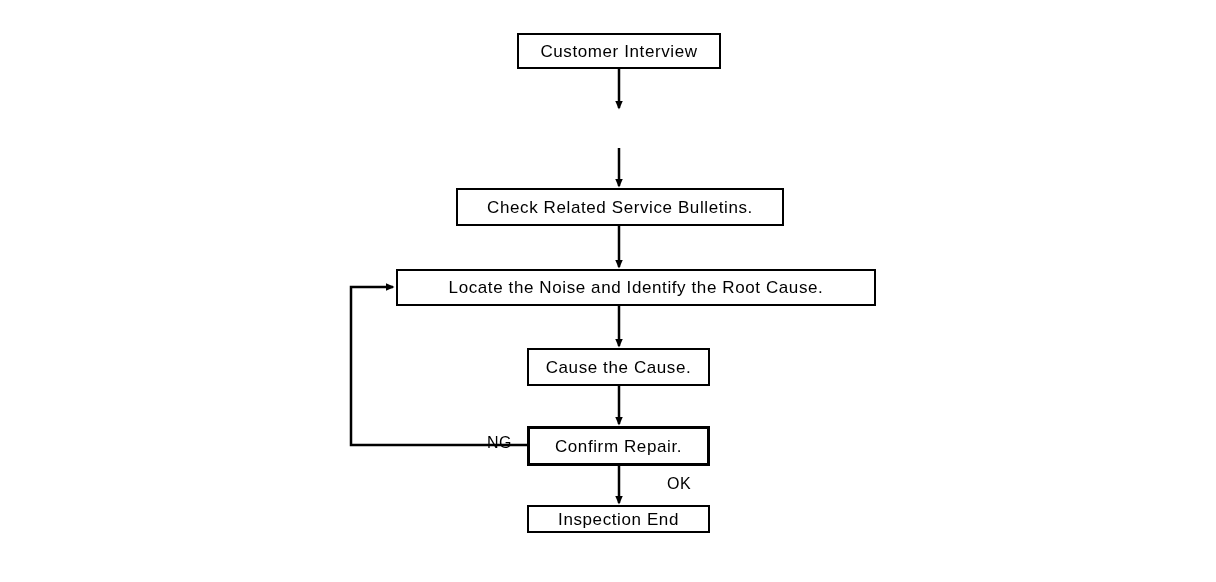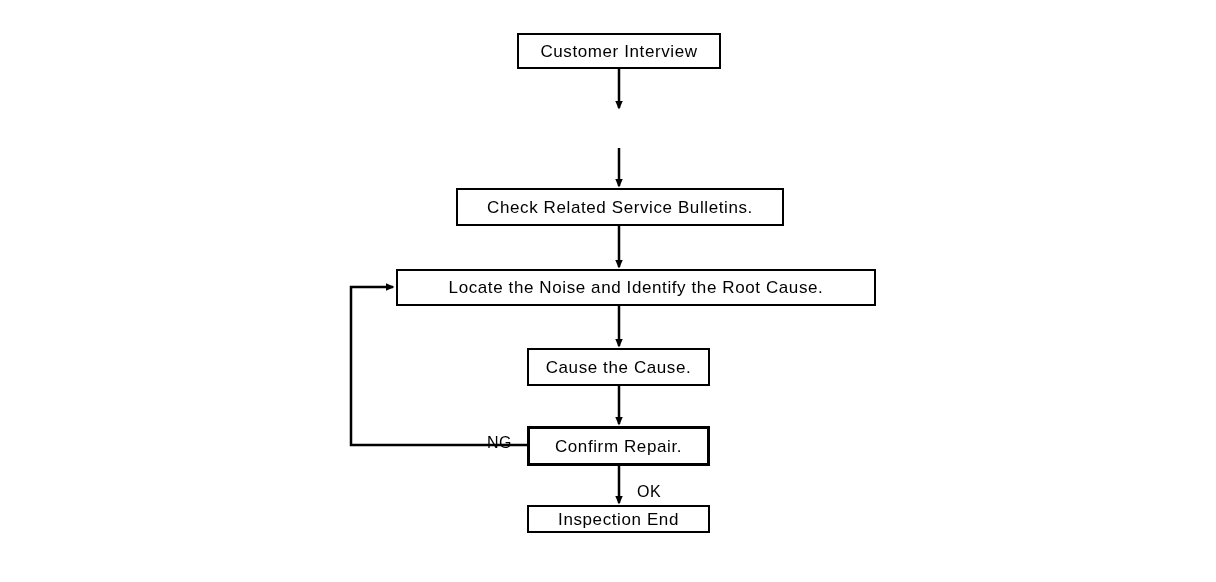--- a/index.html
+++ b/index.html
@@ -96,15 +96,15 @@
   <div class="node-box emphasis" style="left:527px; top:426px; width:183px; height:40px;">
     <span>Confirm Repair.</span>
   </div>
 
   <div class="node-box" style="left:527px; top:505px; width:183px; height:28px;">
     <span>Inspection End</span>
   </div>
 
   <div class="edge-label" style="left:487px; top:423px;margin-top:12px;">NG</div>
 
-  <div class="edge-label" style="left:637px; top:476px;margin-top:8px;">OK</div>
+  <div class="edge-label" style="left:667px; top:476px;">OK</div>
 
 </div>
 
 </body></html>

